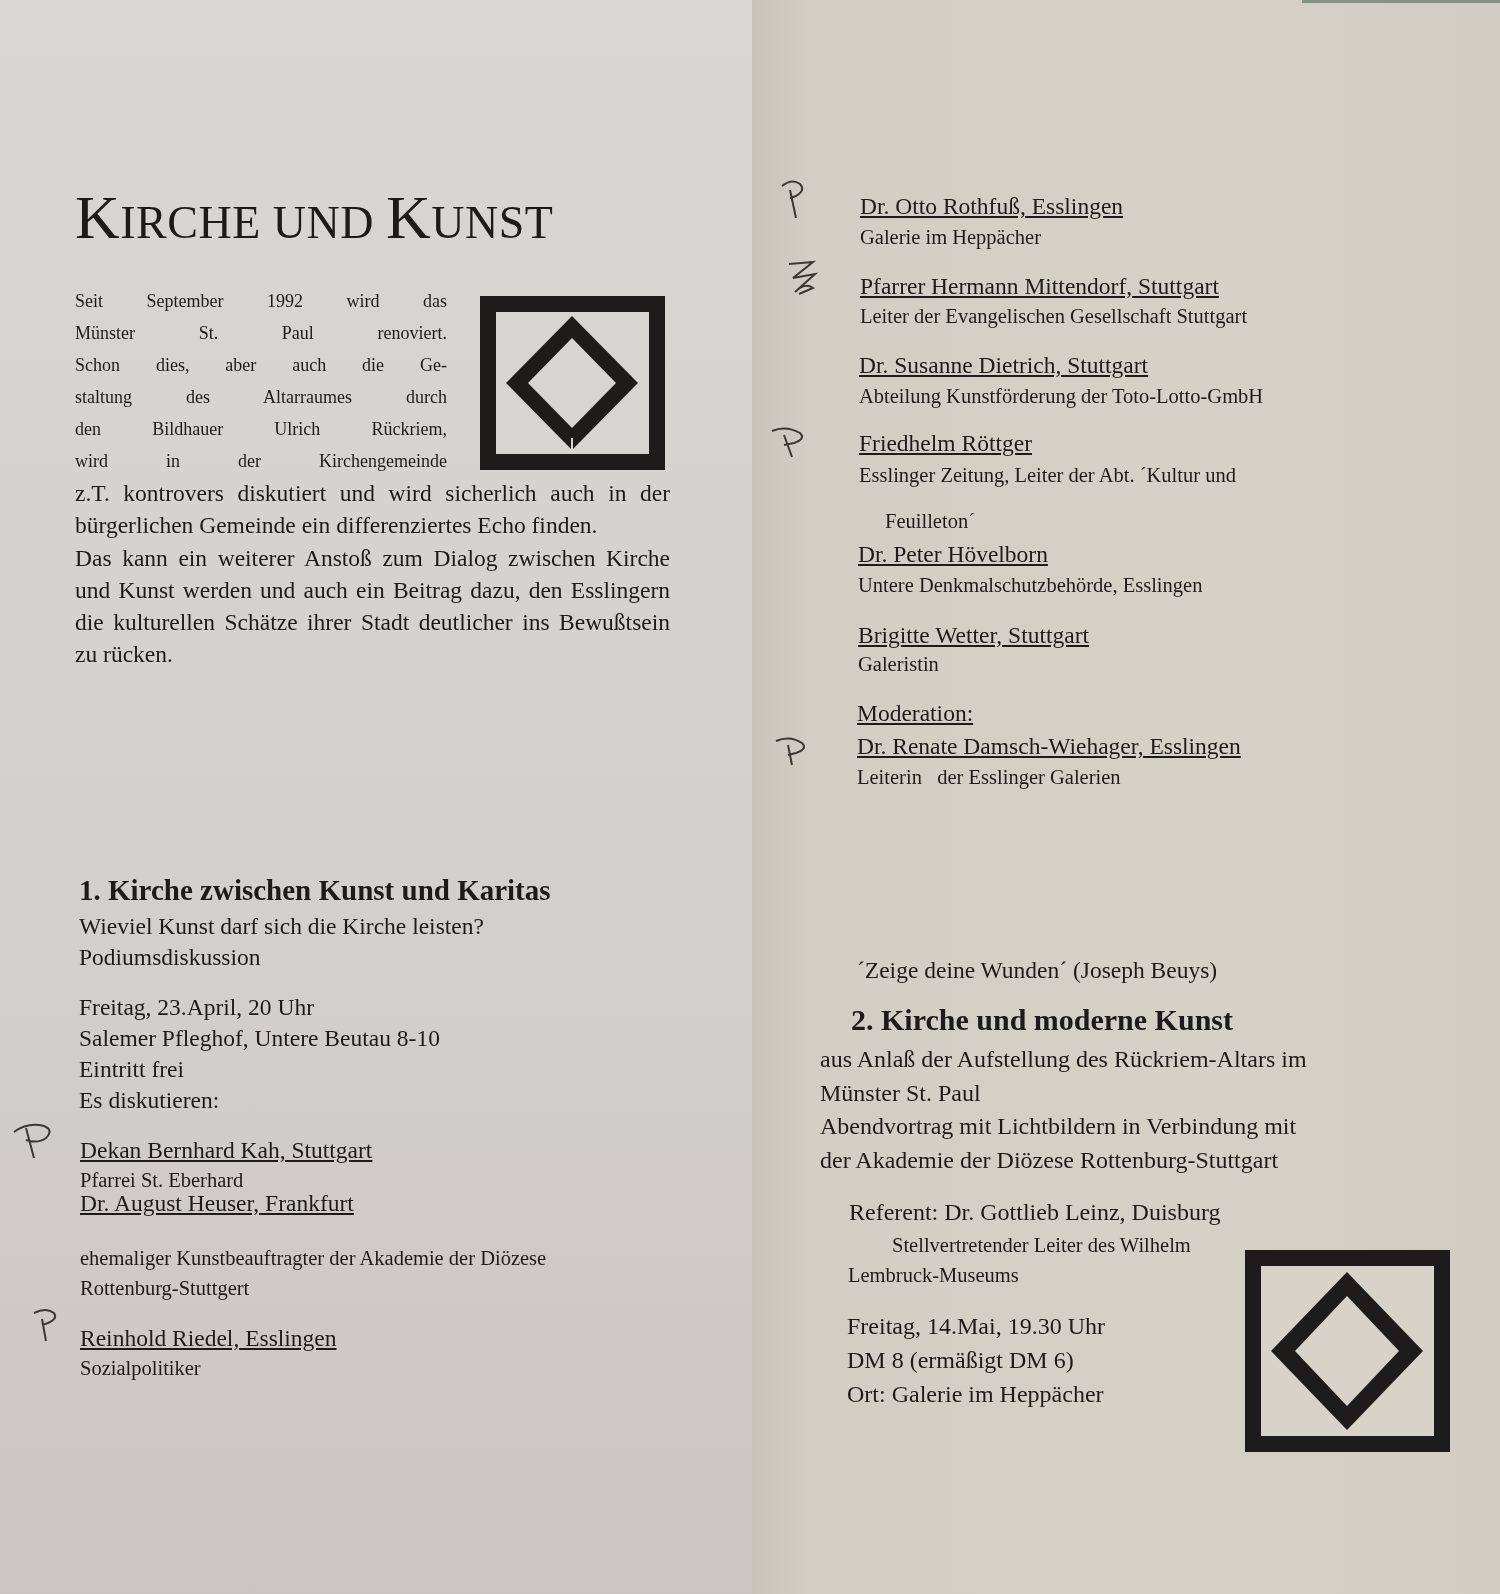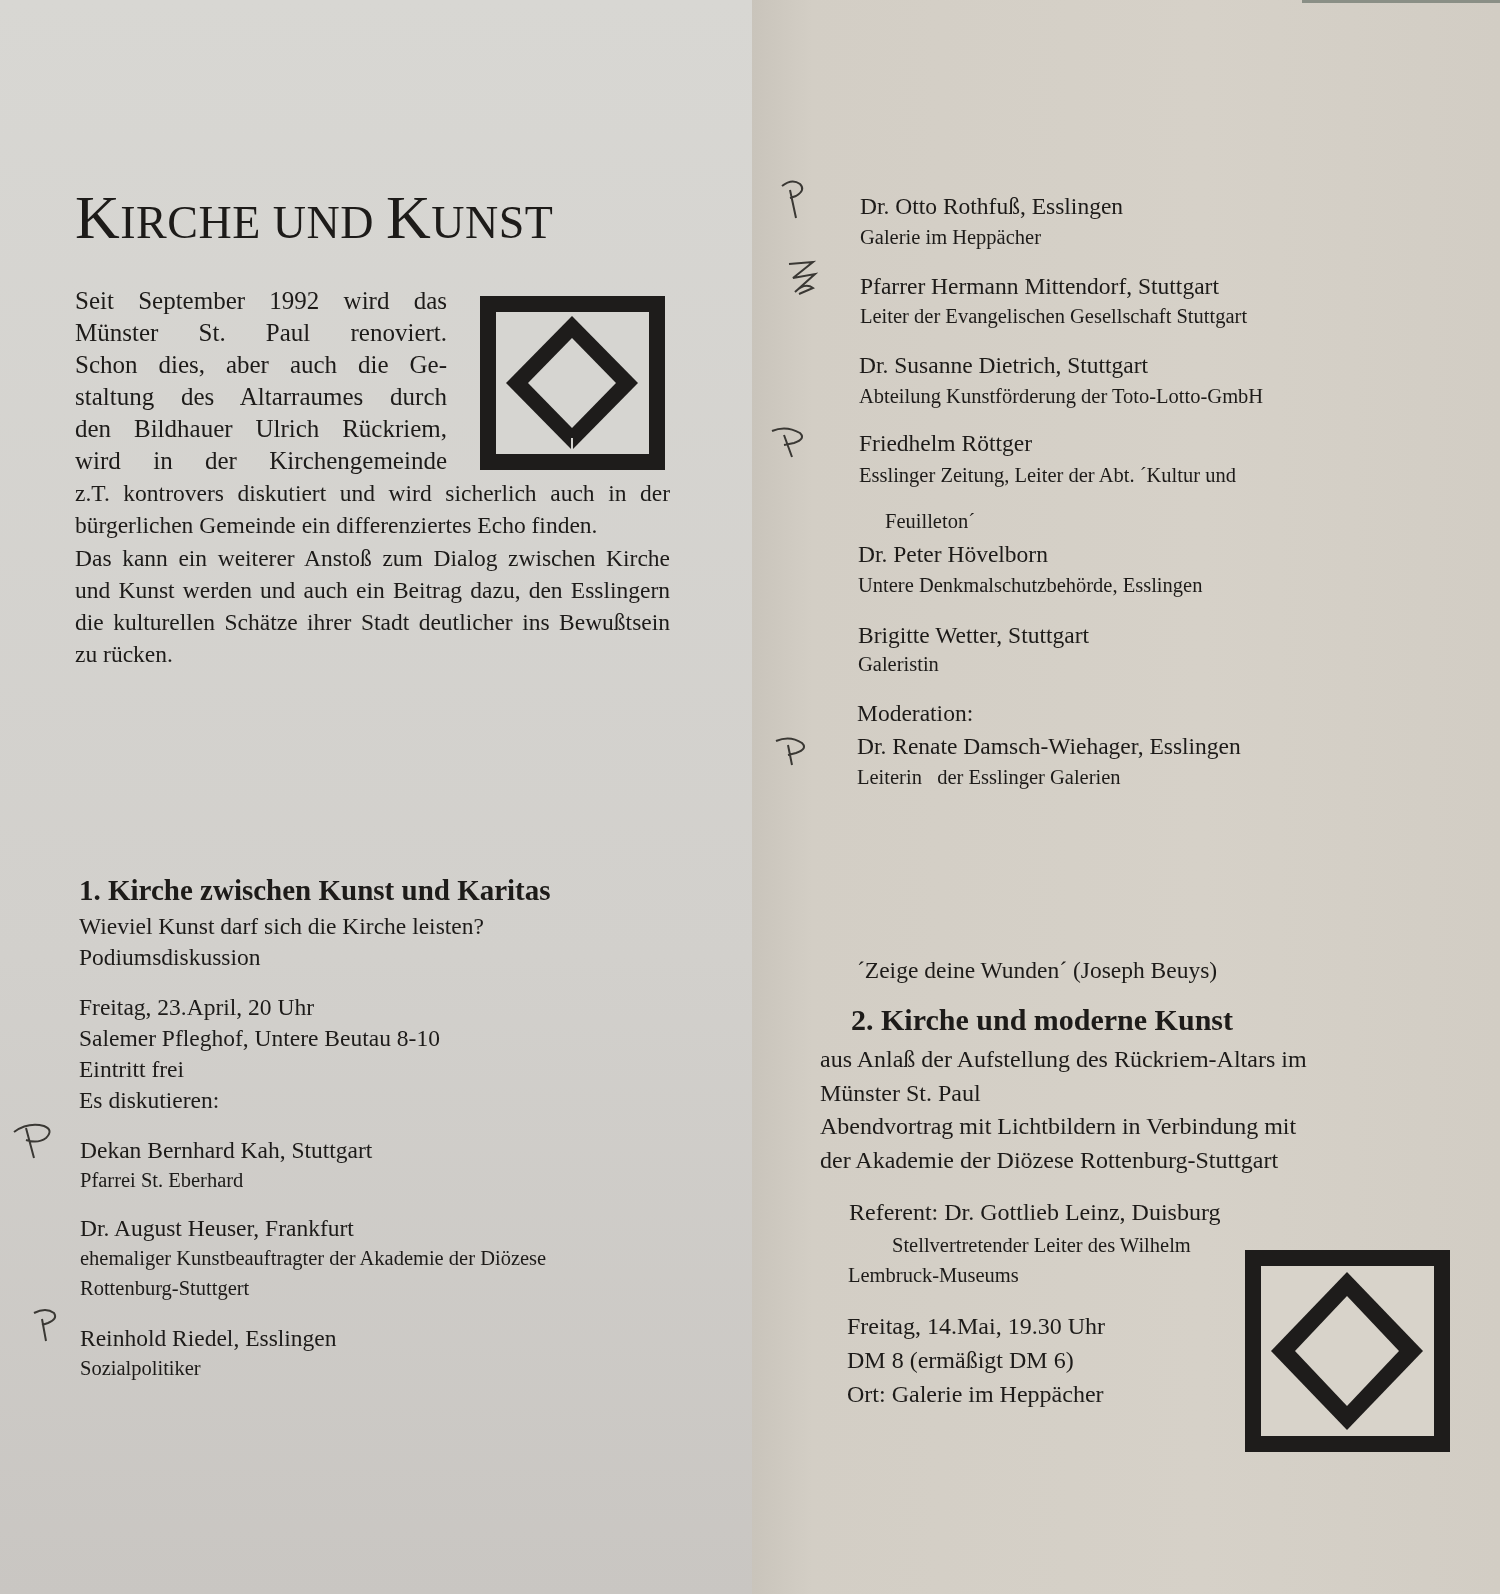--- a/index.html
+++ b/index.html
@@ -19,38 +19,38 @@
     .page-right .top-strip {
       position: absolute; left: 550px; top: 0; width: 198px; height: 3px; background: #8a8f86;
     }
     .abs { position: absolute; }
     .title {
       left: 75px; top: 182px; font-size: 62px; letter-spacing: 0.5px; white-space: nowrap;
       font-weight: normal;
     }
     .title .sc { font-size: 46px; }
     .intro-narrow {
-      left: 75px; top: 285px; width: 372px; font-size: 25px; line-height: 32px;
+      left: 75px; top: 285px; width: 372px; font-size: 18px; line-height: 32px;
       text-align: justify;
     }
     .intro-wide {
       left: 75px; top: 477px; width: 595px; font-size: 23.5px; line-height: 32.3px;
       text-align: justify;
     }
     .intro-wide p, .intro-narrow p { margin: 0; }
     .logo {
       position: absolute; box-sizing: border-box; background: #d6d5d1;
       border: 16px solid #1e1c1b;
     }
     .logo svg { position: absolute; left: 0; top: 0; width: 100%; height: 100%; }
     .logo-left { left: 480px; top: 296px; width: 185px; height: 174px; }
     .logo-right { left: 1245px; top: 1250px; width: 205px; height: 202px; background: #d8d3ca; }
     .section-heading { font-weight: bold; font-size: 29px; white-space: nowrap; }
     .line { font-size: 23.5px; line-height: 31px; white-space: nowrap; }
-    .name { font-size: 23.5px; line-height: 30px; white-space: nowrap; }
+    .name { font-size: 23.5px; line-height: 30px; white-space: nowrap; text-decoration: underline; }
     .role { font-size: 20.5px; line-height: 30px; white-space: nowrap; }
     .annot {
       position: absolute; font-family: "DejaVu Sans", sans-serif; color: #3a3834;
     }
     .annot svg { display: block; }
   </style>
 </head>
 <body>
 
 <div class="page-left"></div>
@@ -89,21 +89,21 @@
 <div class="abs line" style="left:79px; top:911px;">Wieviel Kunst darf sich die Kirche leisten?</div>
 <div class="abs line" style="left:79px; top:942px;">Podiumsdiskussion</div>
 <div class="abs line" style="left:79px; top:992px;">Freitag, 23.April, 20 Uhr</div>
 <div class="abs line" style="left:79px; top:1023px;">Salemer Pfleghof, Untere Beutau 8-10</div>
 <div class="abs line" style="left:79px; top:1054px;">Eintritt frei</div>
 <div class="abs line" style="left:79px; top:1085px;">Es diskutieren:</div>
 
 <div class="abs name" style="left:80px; top:1135px;">Dekan Bernhard Kah, Stuttgart</div>
 <div class="abs role" style="left:80px; top:1165px;">Pfarrei St. Eberhard</div>
 
-<div class="abs name" style="left:80px; top:1213px;">Dr. August Heuser, Frankfurt</div>
+<div class="abs name" style="left:80px; top:1188px;">Dr. August Heuser, Frankfurt</div>
 <div class="abs role" style="left:80px; top:1243px;">ehemaliger Kunstbeauftragter der Akademie der Diözese</div>
 <div class="abs role" style="left:80px; top:1273px;">Rottenburg-Stuttgert</div>
 
 <div class="abs name" style="left:80px; top:1323px;">Reinhold Riedel, Esslingen</div>
 <div class="abs role" style="left:80px; top:1353px;">Sozialpolitiker</div>
 
 <div class="abs name" style="left:860px; top:191px;">Dr. Otto Rothfuß, Esslingen</div>
 <div class="abs role" style="left:860px; top:222px;">Galerie im Heppächer</div>
 
 <div class="abs name" style="left:860px; top:271px;text-align:right;">Pfarrer Hermann Mittendorf, Stuttgart</div>

